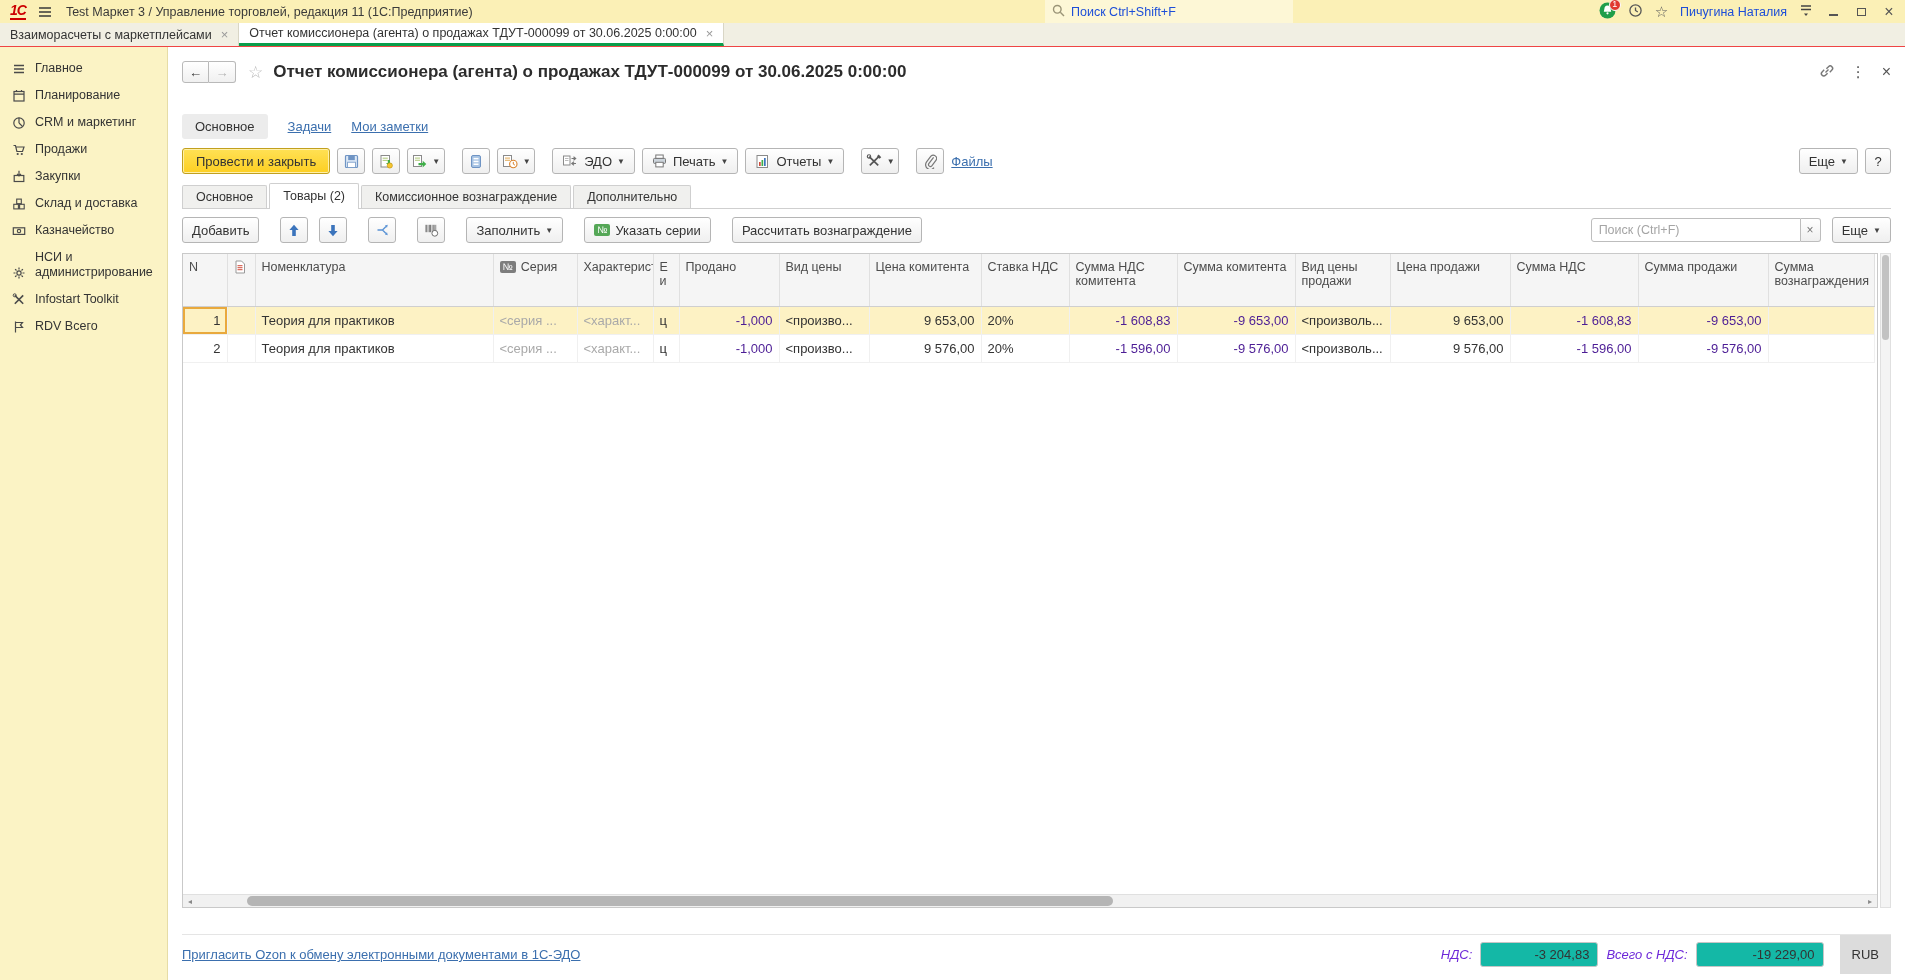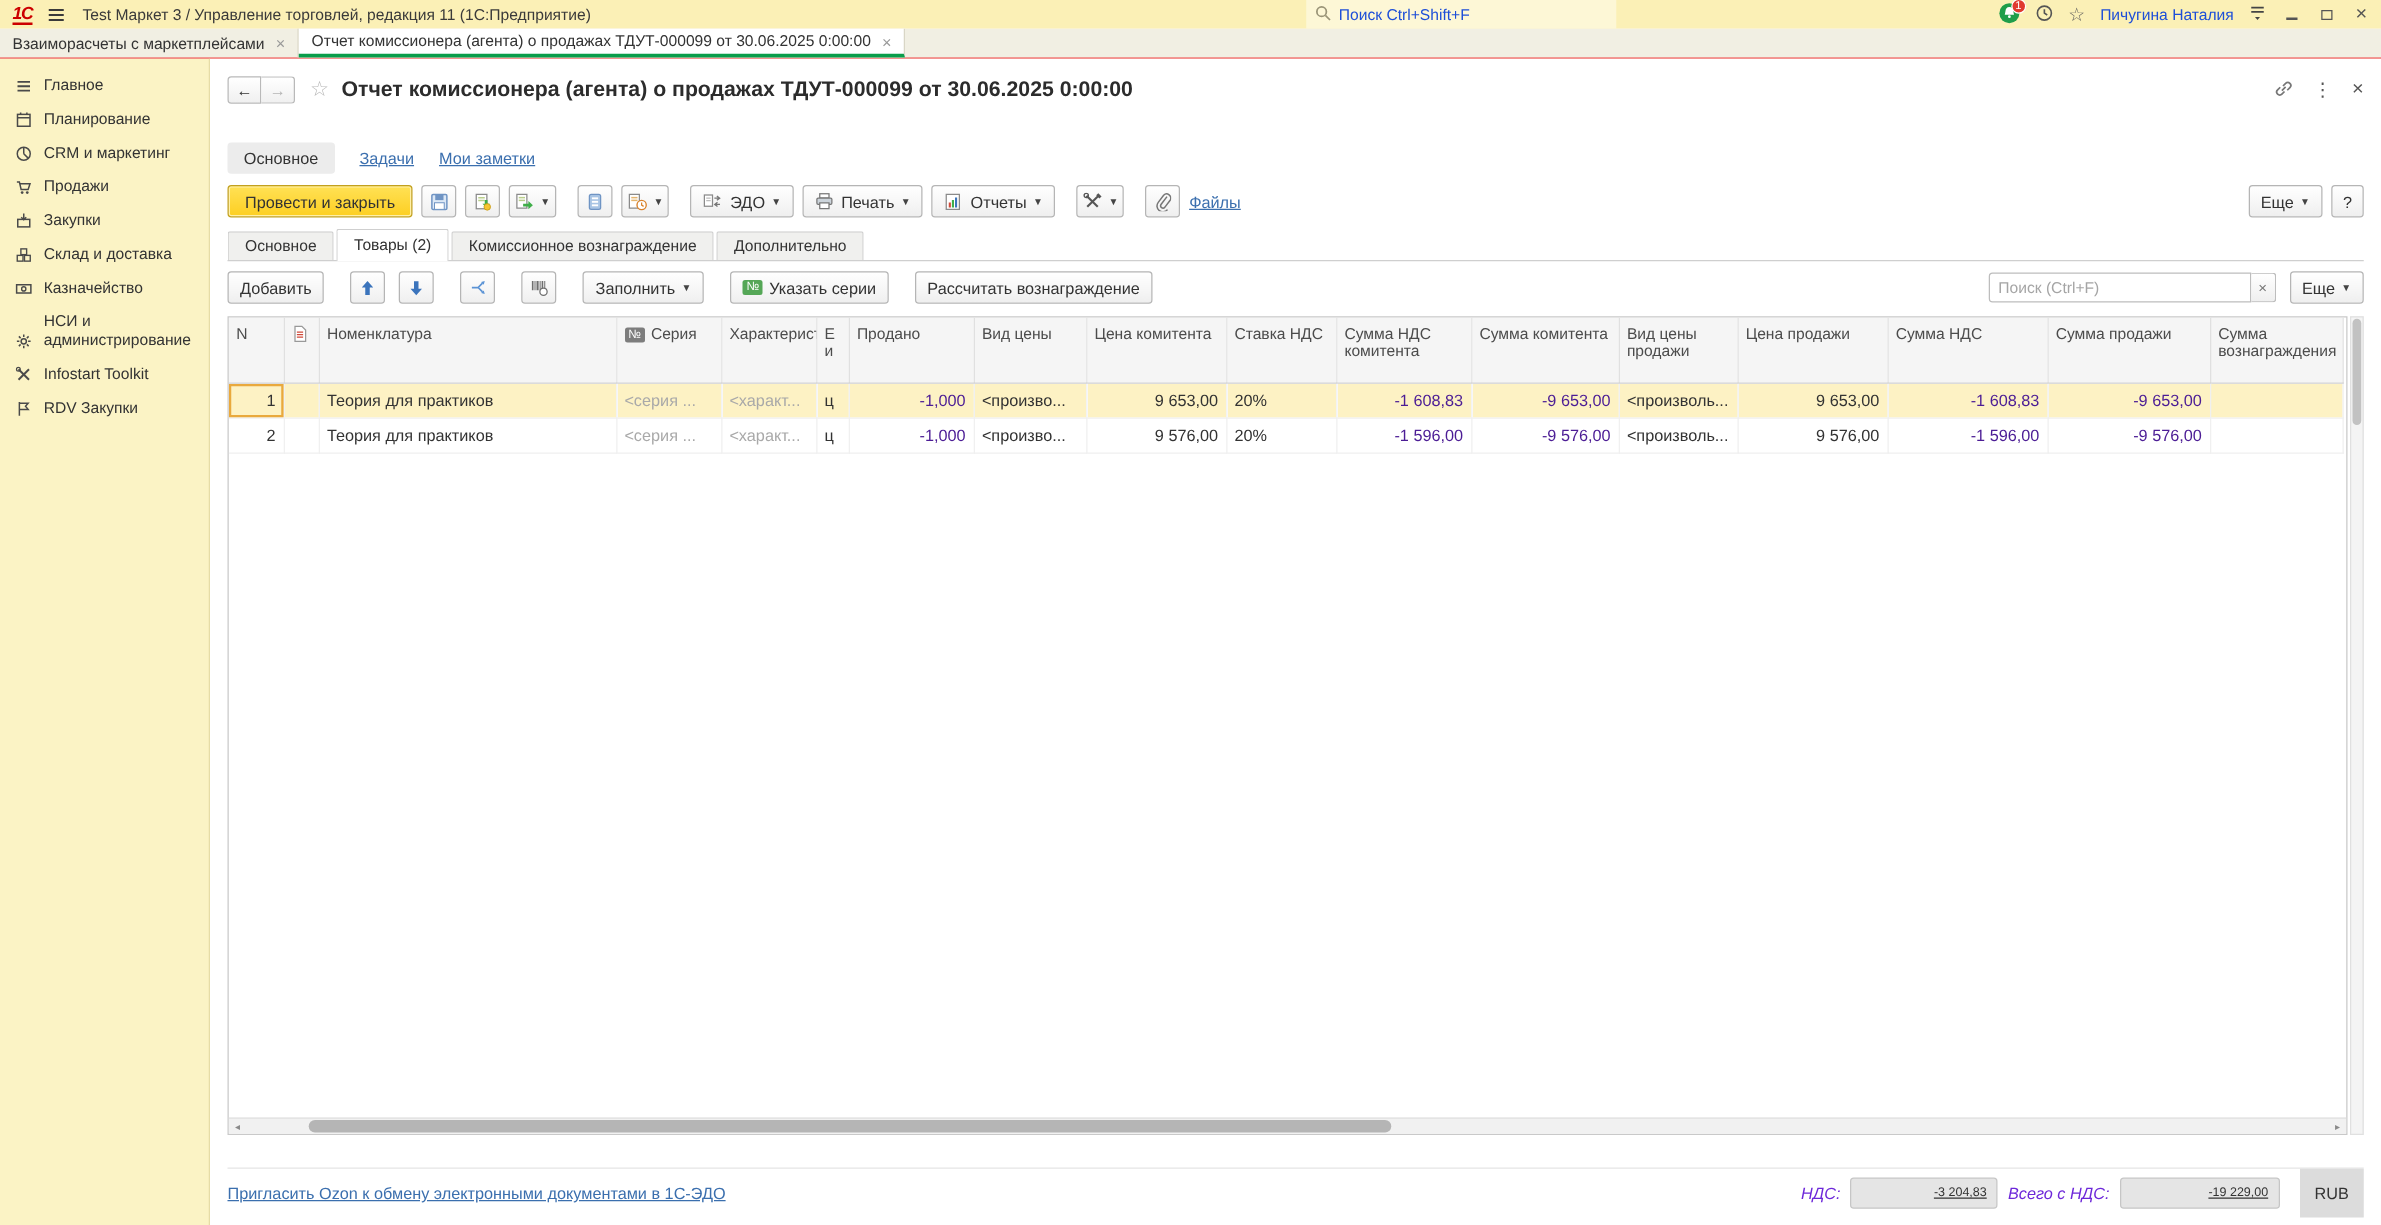--- a/index.html
+++ b/index.html
@@ -124,21 +124,21 @@
     font-size:8px; cursor:pointer; }
   .htrack { flex:1; position:relative; }
   .hthumb { position:absolute; top:1px; bottom:1px; left:3%; width:52%; background:#b5b5b5; border-radius:6px; }
 
   
   .footer { position:absolute; left:14px; right:14px; bottom:6px; height:40px; border-top:1px solid #e5e5e5;
     display:flex; align-items:center; }
   .totals { margin-left:auto; display:flex; align-items:center; gap:8px; height:100%; }
   .tlabel { color:#6d28d9; font-size:13px;font-style:italic; }
   .val-box { border:1px solid #c6c6c6; border-radius:3px; height:25px; display:flex; align-items:center;
-    justify-content:flex-end; padding:0 8px; background:#e5e5e5; color:#333; font-size:10px;text-decoration:underline; }
+    justify-content:flex-end; padding:0 8px; background:#14b8a6; color:#333; font-size:13px; }
   .val-box.w1 { width:118px; } .val-box.w2 { width:128px; }
   .rub { background:#dcdcdc; height:100%; display:flex; align-items:center; padding:0 12px;
     margin-left:8px; color:#333; font-size:13px; }
 </style>
 </head>
 <body>
 
 <div class="topbar">
   <div class="logo">1С</div>
   <div class="hamb">
@@ -278,21 +278,21 @@
           </svg>
         </span>
         <span>Infostart Toolkit</span>
       </div>
       <div class="side-item">
         <span class="sic">
           <svg width="14" height="14" viewBox="0 0 14 14">
             <path d="M3.5 1.5v11M3.5 2.5h7L8.4 5l2.1 2.5h-7" fill="none" stroke="#4a4a4a" stroke-width="1.2"></path>
           </svg>
         </span>
-        <span>RDV Закупки</span>
+        <span>RDV Всего</span>
       </div>
     </div>
 
   <div class="main">
 
     <div class="doc-header">
       <div class="navgrp">
         <span class="navbtn">←</span>
         <span class="navbtn">→</span>
       </div>

